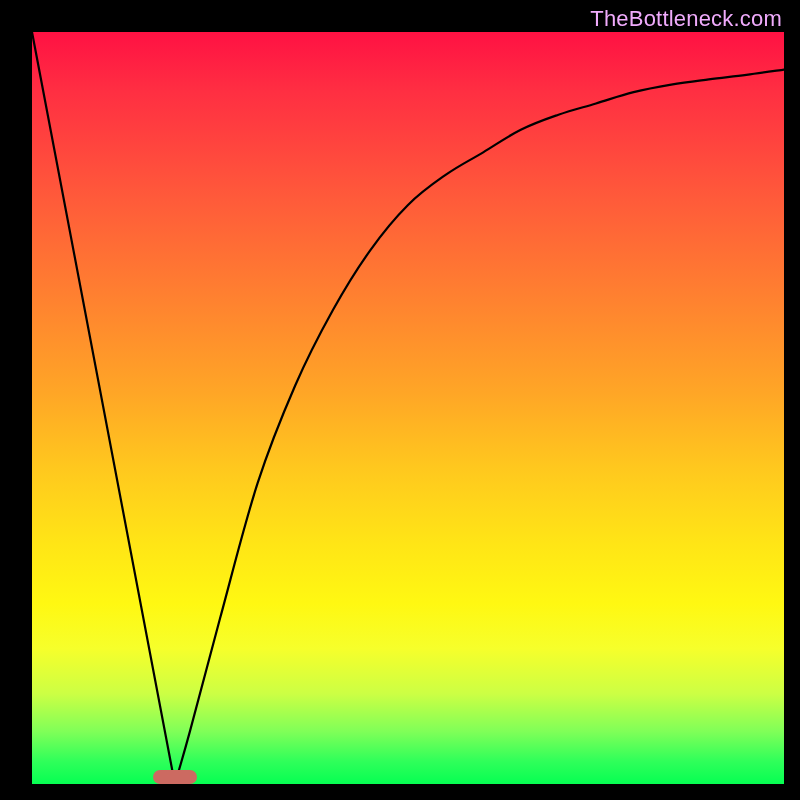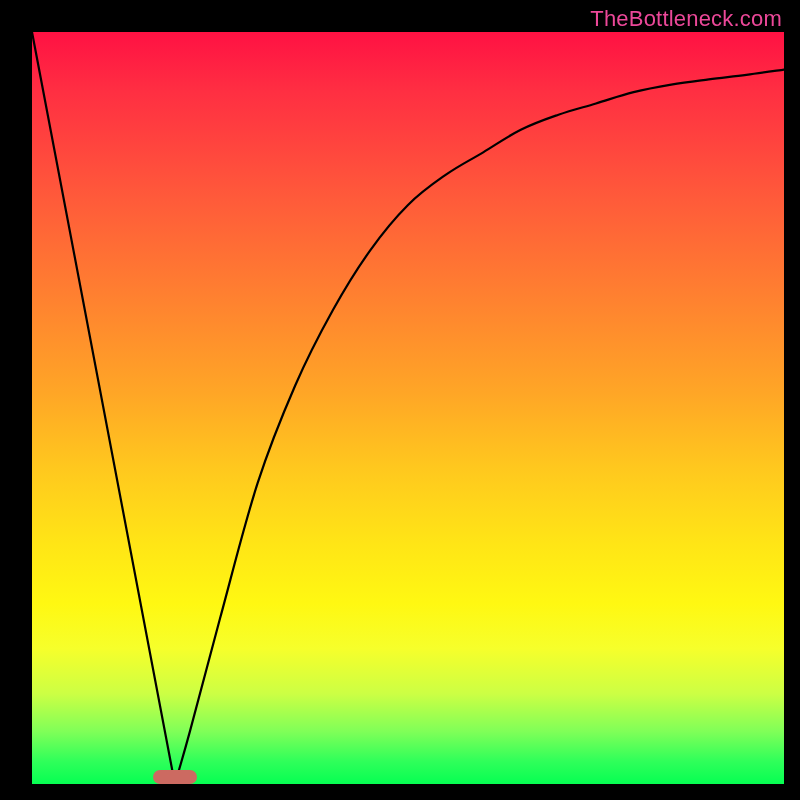--- a/index.html
+++ b/index.html
@@ -38,21 +38,21 @@
       #ccff44 88%,
       #80ff58 93%,
       #2fff5a 97%,
       #06ff52 100%
     );
   }
   .watermark {
     position: absolute;
     top: 6px;
     right: 18px;
-    color: #ec4899;
+    color: #f0abfc;
     font-size: 22px;
     letter-spacing: 0.2px;
     user-select: none;
   }
   svg.curves {
     position: absolute;
     left: 0;
     top: 0;
     width: 752px;
     height: 752px;

